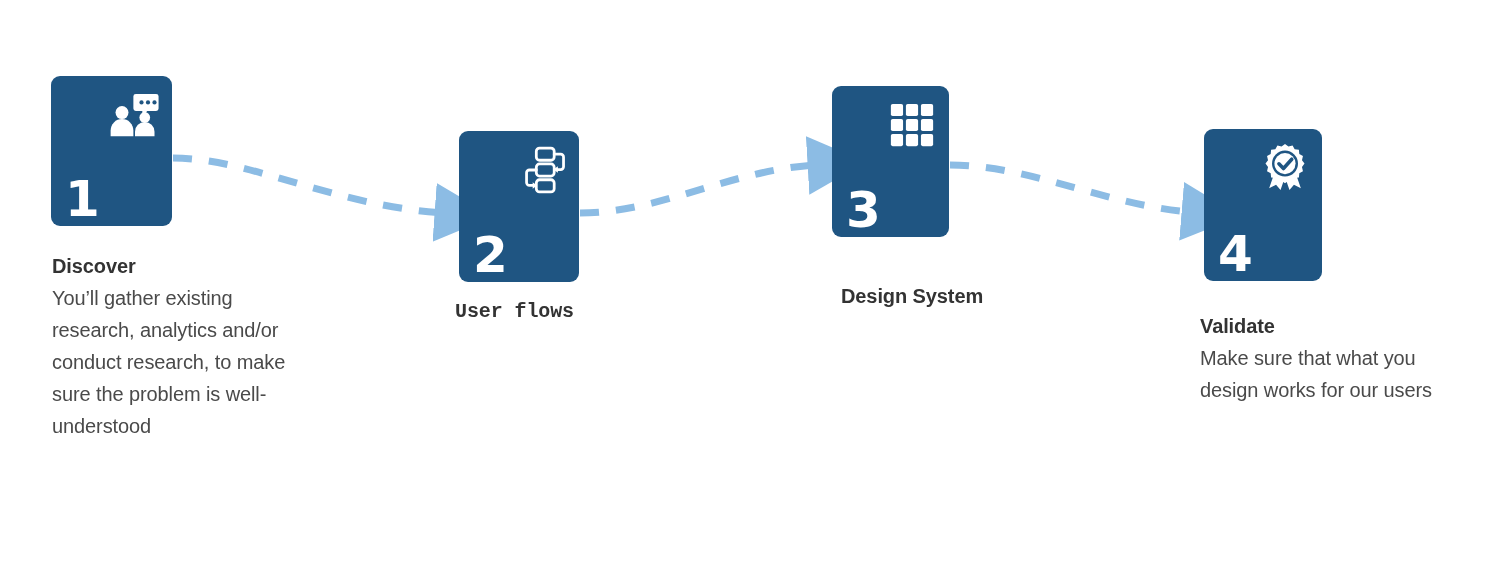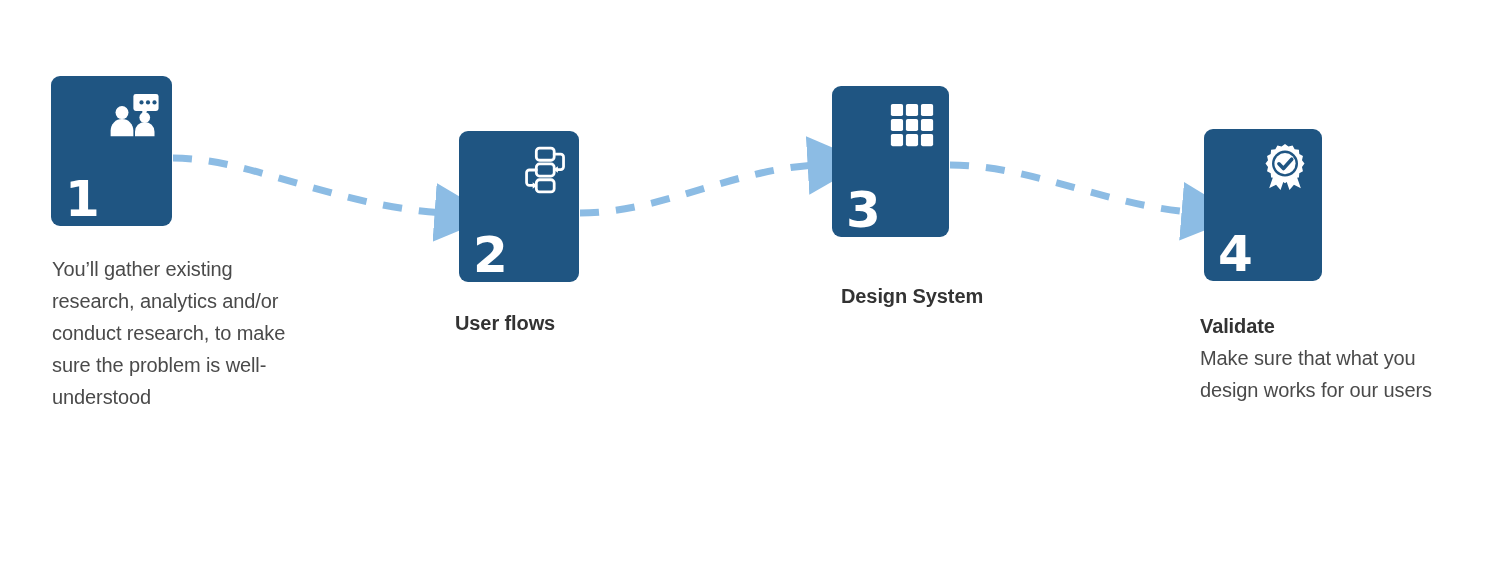--- a/index.html
+++ b/index.html
@@ -111,40 +111,41 @@
 
         <circle cx="16" cy="29" r="8" fill="#ffffff"></circle>
         <path d="M2 58 v-7 a14 14 0 0 1 28 0 v7 z" fill="#ffffff"></path>
 
         <circle cx="44" cy="35" r="6.6" fill="#ffffff"></circle>
         <path d="M32 58 v-5.5 a12 12 0 0 1 24 0 v5.5 z" fill="#ffffff"></path>
       </svg>
       <div class="card-num">1</div>
     </div>
     <div class="caption" style="left:1px; top:177px; width:255px;">
+      <p class="cap-title">Discover</p>
       <p class="cap-body">You’ll gather existing research, analytics and/or conduct research, to make sure the problem is well-understood</p>
     </div>
   </div>
 
   <div class="step" style="left:459px; top:131px;">
     <div class="card" style="width:120px; height:151px;">
       <svg class="card-icon" viewBox="0 0 64 64">
         <g fill="none" stroke="#ffffff" stroke-width="3.4">
           <rect x="25" y="5" width="22" height="15" rx="4"></rect>
           <rect x="25" y="24.5" width="22" height="15" rx="4"></rect>
           <rect x="25" y="44" width="22" height="15" rx="4"></rect>
           <path d="M47 12.5 h8 a3.5 3.5 0 0 1 3.5 3.5 v12 a3.5 3.5 0 0 1 -3.5 3.5 h-5.5" stroke-linecap="round"></path>
           <path d="M25 32 h-8.5 a3.5 3.5 0 0 0 -3.5 3.5 v12 a3.5 3.5 0 0 0 3.5 3.5 h6" stroke-linecap="round"></path>
         </g>
         <path d="M51.5 27.5 l-5.5 4 l5.5 4 z" fill="#ffffff"></path>
         <path d="M20.5 47 l5.5 4 l-5.5 4 z" fill="#ffffff"></path>
       </svg>
       <div class="card-num">2</div>
     </div>
-    <div class="caption" style="left:-4px; top:179px; width:240px;">
+    <div class="caption" style="left:-4px; top:167px; width:240px;font-family:Liberation Mono, monospace;">
       <p class="cap-title">User flows</p>
     </div>
   </div>
 
   <div class="step" style="left:832px; top:86px;">
     <div class="card" style="width:117px; height:151px;">
       <svg class="card-icon" viewBox="0 0 64 64">
         <g fill="#ffffff">
           <rect x="6" y="6" width="15" height="15" rx="2.2"></rect>
           <rect x="24.5" y="6" width="15" height="15" rx="2.2"></rect>

